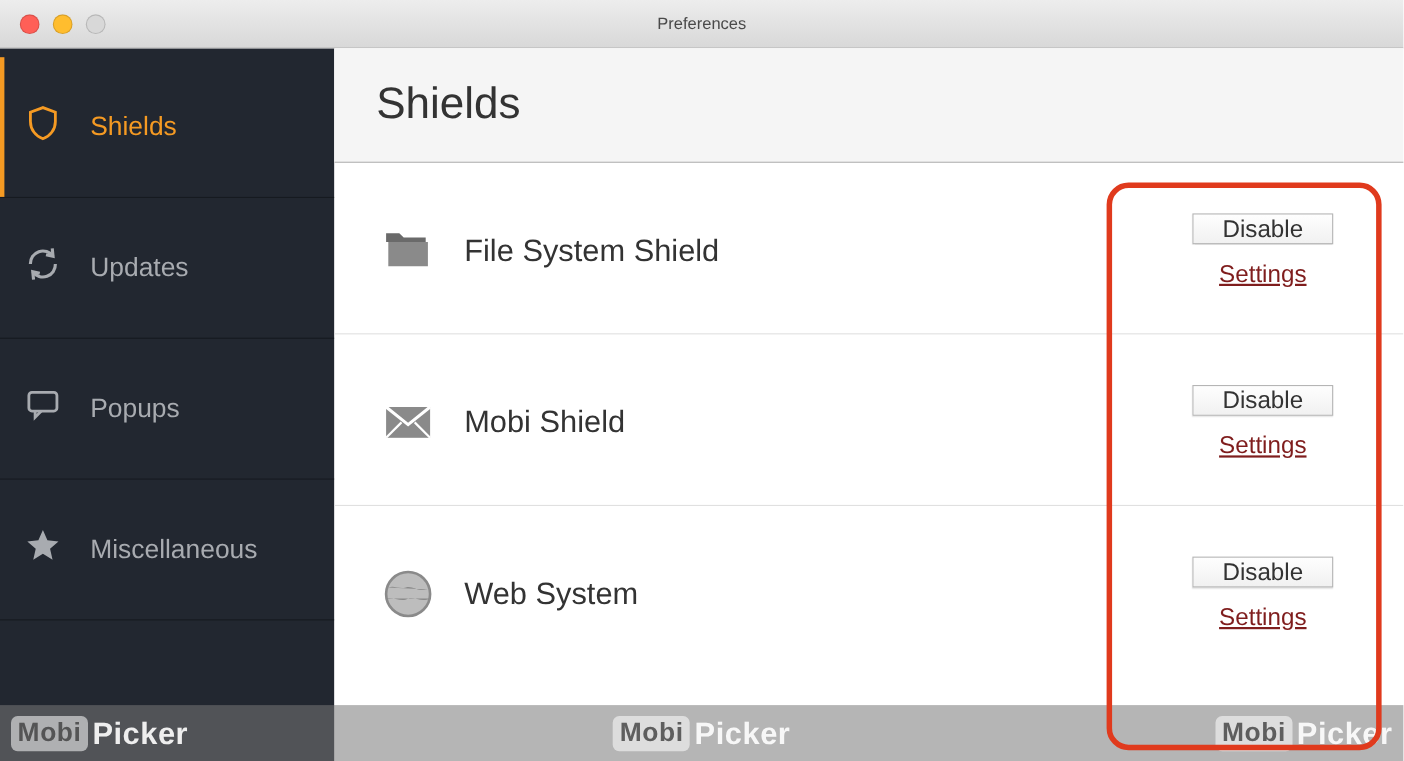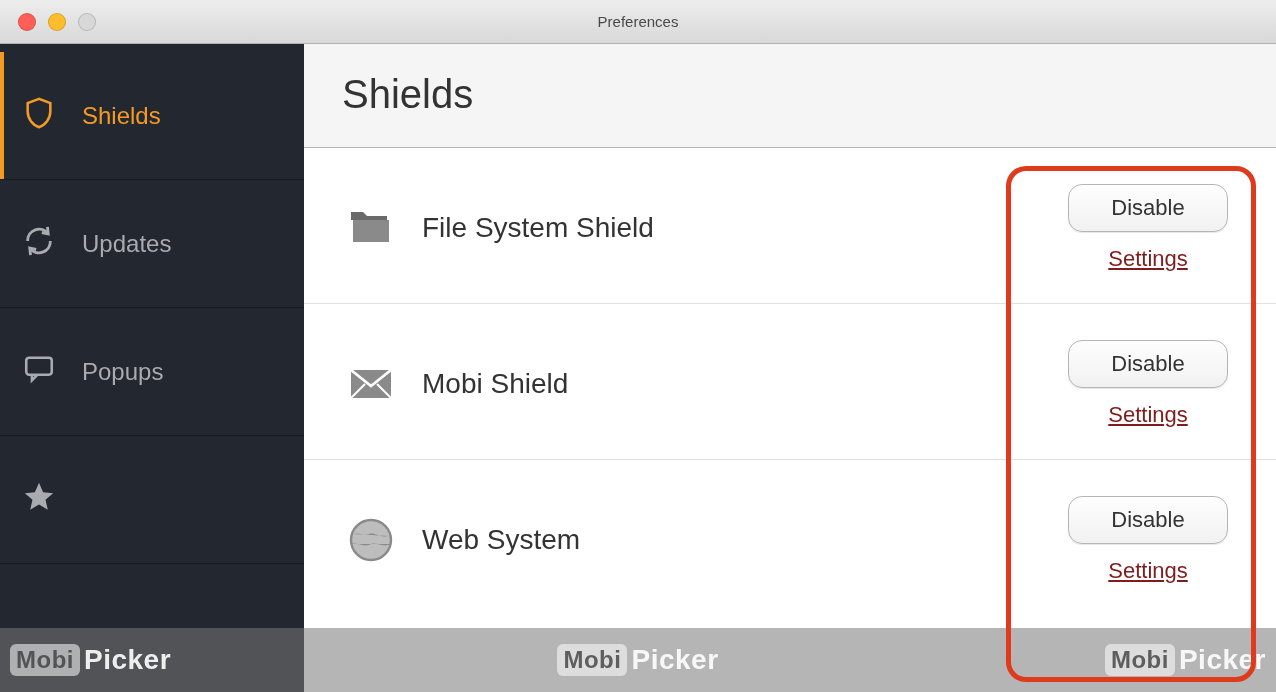--- a/index.html
+++ b/index.html
@@ -117,26 +117,26 @@
     .shield-actions {
       display: flex;
       flex-direction: column;
       align-items: center;
       gap: 14px;
       width: 180px;
     }
     .mac-button {
       background: linear-gradient(#fefefe, #f1f1f1);
       border: 1px solid #b5b5b5;
-      border-radius: 14px;
-      padding: 10px 26px;
+      border-radius: 0;
+      padding: 0 26px;
       font-size: 22px;
       color: #333;
       cursor: pointer;
-      width: 160px;
+      width: 128px;
       box-shadow: 0 1px 1px rgba(0,0,0,0.1);
     }
     .settings-link {
       color: #7f1d1d;
       text-decoration: underline;
       font-size: 22px;
       cursor: pointer;
     }
     .highlight-box {
       position: absolute;
@@ -145,21 +145,21 @@
       top: 166px;
       left: 1006px;
       width: 250px;
       height: 516px;
       pointer-events: none;
       z-index: 50;
     }
     .watermark-bar {
       position: absolute;
       bottom: 0; left: 0; right: 0;
-      height: 64px;
+      height: 51px;
       background: rgba(120,120,120,0.55);
       display: flex;
       justify-content: space-between;
       align-items: center;
       padding: 0 10px;
       z-index: 40;
       pointer-events: none;
     }
     .wm {
       display:flex; align-items:center; gap:4px;
@@ -221,20 +221,21 @@
       </span>
       <span>Popups</span>
     </div>
 
     <div class="sidebar-item">
       <span>
         <svg viewBox="0 0 24 24" fill="#a8abb0">
           <path d="M12 2 L14.9 8.6 L22 9.3 L16.6 14 L18.2 21 L12 17.3 L5.8 21 L7.4 14 L2 9.3 L9.1 8.6 Z"></path>
         </svg>
       </span>
+      <span>Miscellaneous</span>
     </div>
 
   </div>
 
   <div class="content">
     <div class="content-header">
       <h1>Shields</h1>
     </div>
 
     <div class="shield-list">

